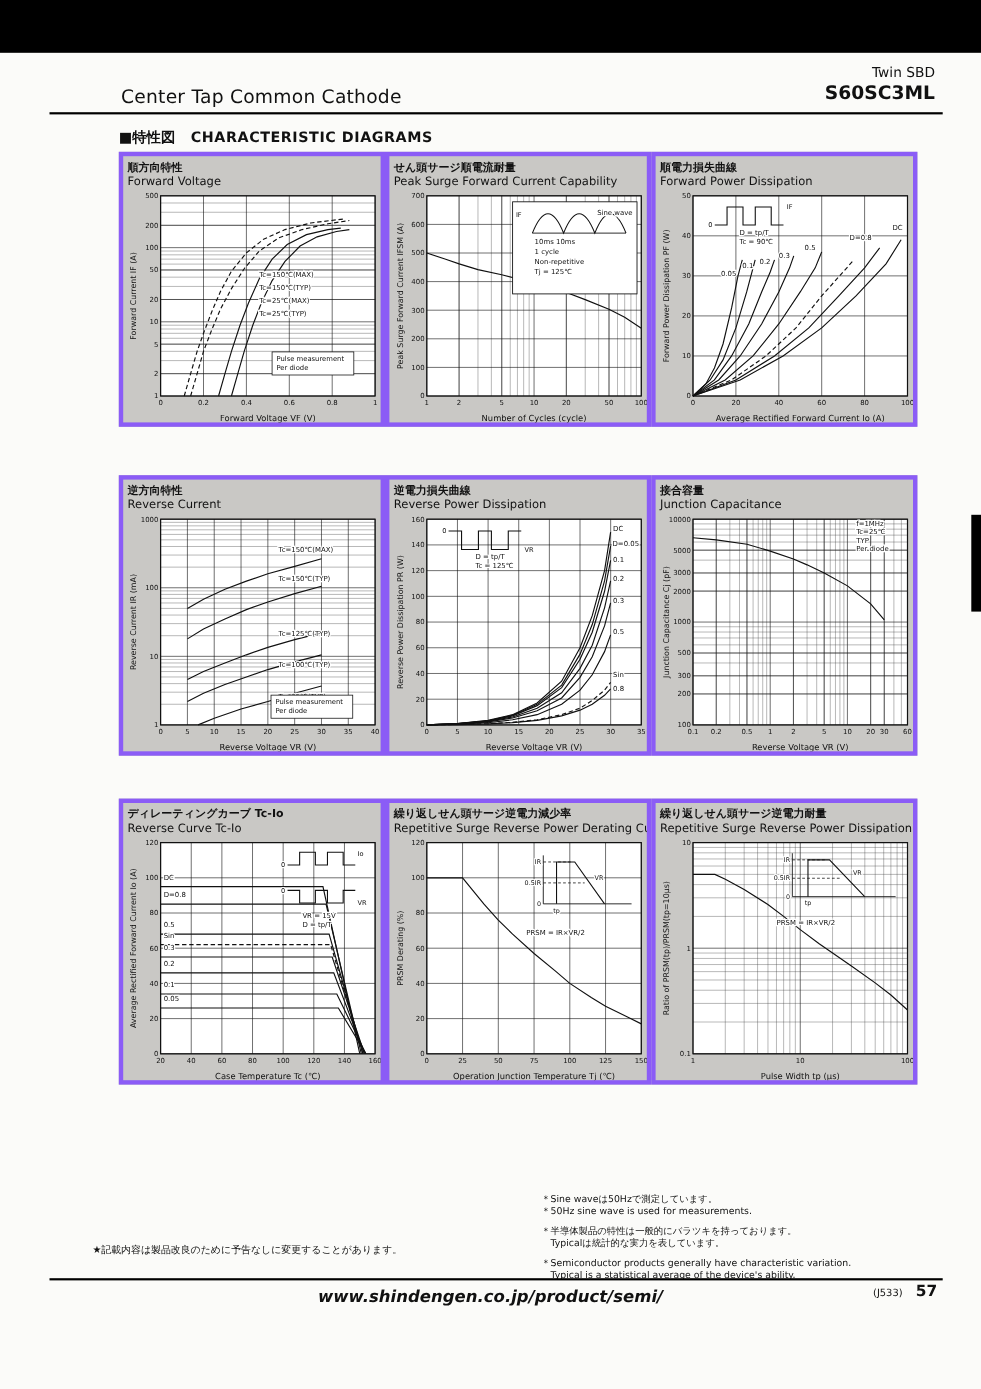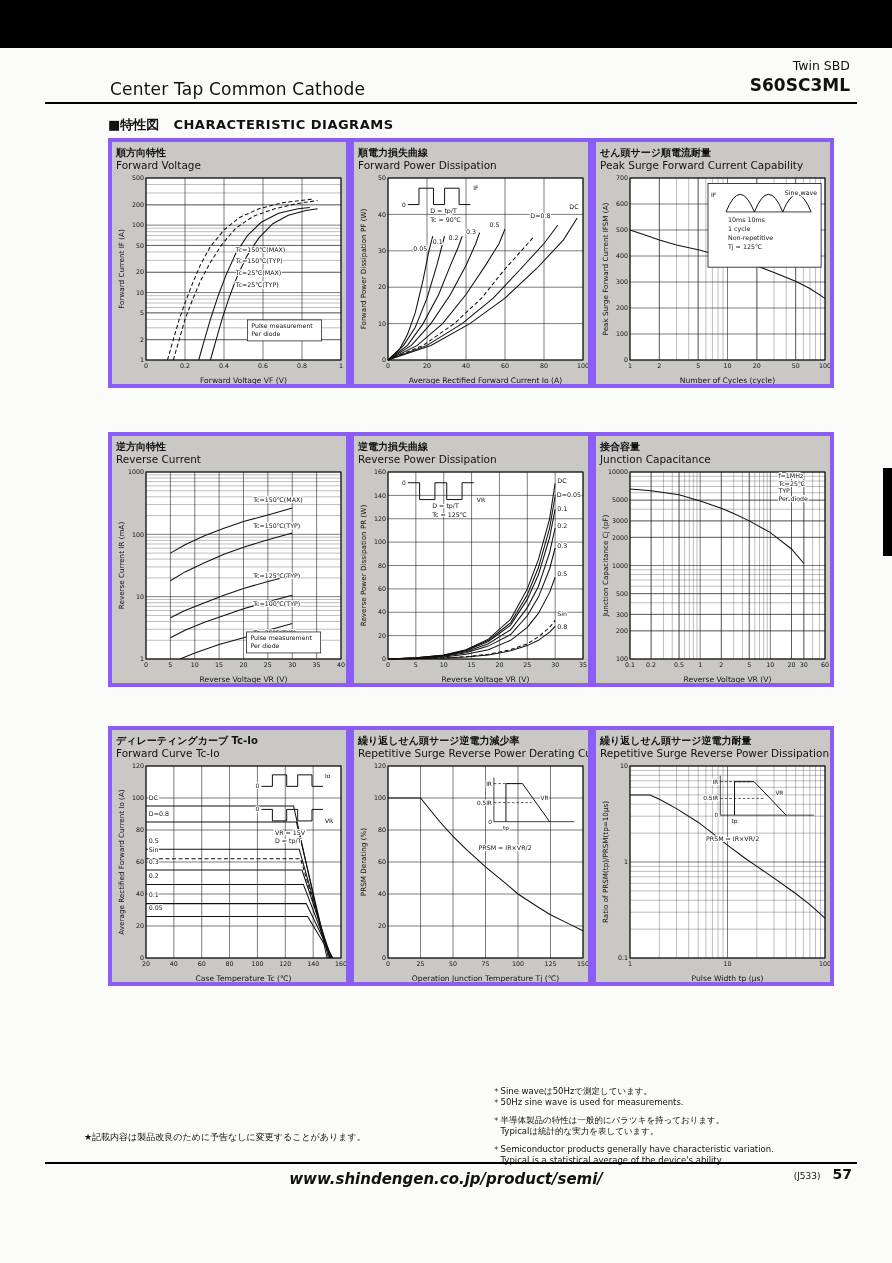--- a/index.html
+++ b/index.html
@@ -123,74 +123,20 @@
               <text x="119.7" y="102.35304373084143" font-size="6.3" text-anchor="start" font-family="&quot;DejaVu Sans&quot;,&quot;Liberation Sans&quot;,sans-serif" paint-order="stroke" stroke="#fff" stroke-width="2.2">Tc=25℃(MAX)</text>
               <text x="119.7" y="114.22742880983319" font-size="6.3" text-anchor="start" font-family="&quot;DejaVu Sans&quot;,&quot;Liberation Sans&quot;,sans-serif" paint-order="stroke" stroke="#fff" stroke-width="2.2">Tc=25℃(TYP)</text>
               <rect x="131.35000000000002" y="146.90936623618634" width="74.3" height="21" fill="#fff" stroke="#111" stroke-width="0.7"></rect>
               <text x="135.35000000000002" y="154.90936623618634" font-size="6.2" text-anchor="start" font-family="&quot;DejaVu Sans&quot;,&quot;Liberation Sans&quot;,sans-serif" paint-order="stroke" stroke="#fff" stroke-width="2.2">Pulse measurement</text>
               <text x="135.35000000000002" y="163.40936623618634" font-size="6.2" text-anchor="start" font-family="&quot;DejaVu Sans&quot;,&quot;Liberation Sans&quot;,sans-serif" paint-order="stroke" stroke="#fff" stroke-width="2.2">Per diode</text>
               <text x="127.5" y="210" font-size="7.6" text-anchor="middle" font-family="&quot;DejaVu Sans&quot;,&quot;Liberation Sans&quot;,sans-serif">Forward Voltage  VF (V)</text>
               <text x="8" y="96" font-size="7.2" text-anchor="middle" font-family="&quot;DejaVu Sans&quot;,&quot;Liberation Sans&quot;,sans-serif" transform="rotate(-90 8 96)">Forward Current  IF (A)</text>
             </svg></div>
       </div>
       <div class="cell r1">
-        <div class="t-jp">順電力損失曲線</div>
-        <div class="t-en">Forward Power Dissipation</div>
-        <div class="plot"><svg width="232" height="213">
-              <rect x="30" y="5" width="195" height="182" fill="#fff"></rect>
-              <line x1="30" y1="5" x2="30" y2="187" stroke="#111" stroke-width="0.55"></line>
-              <text x="30" y="195" font-size="6.3" text-anchor="middle" font-family="&quot;DejaVu Sans&quot;,&quot;Liberation Sans&quot;,sans-serif">0</text>
-              <line x1="69" y1="5" x2="69" y2="187" stroke="#111" stroke-width="0.55"></line>
-              <text x="69" y="195" font-size="6.3" text-anchor="middle" font-family="&quot;DejaVu Sans&quot;,&quot;Liberation Sans&quot;,sans-serif">20</text>
-              <line x1="108" y1="5" x2="108" y2="187" stroke="#111" stroke-width="0.55"></line>
-              <text x="108" y="195" font-size="6.3" text-anchor="middle" font-family="&quot;DejaVu Sans&quot;,&quot;Liberation Sans&quot;,sans-serif">40</text>
-              <line x1="147" y1="5" x2="147" y2="187" stroke="#111" stroke-width="0.55"></line>
-              <text x="147" y="195" font-size="6.3" text-anchor="middle" font-family="&quot;DejaVu Sans&quot;,&quot;Liberation Sans&quot;,sans-serif">60</text>
-              <line x1="186" y1="5" x2="186" y2="187" stroke="#111" stroke-width="0.55"></line>
-              <text x="186" y="195" font-size="6.3" text-anchor="middle" font-family="&quot;DejaVu Sans&quot;,&quot;Liberation Sans&quot;,sans-serif">80</text>
-              <line x1="225" y1="5" x2="225" y2="187" stroke="#111" stroke-width="0.55"></line>
-              <text x="225" y="195" font-size="6.3" text-anchor="middle" font-family="&quot;DejaVu Sans&quot;,&quot;Liberation Sans&quot;,sans-serif">100</text>
-              <line x1="30" y1="187" x2="225" y2="187" stroke="#111" stroke-width="0.55"></line>
-              <text x="28" y="189.2" font-size="6.3" text-anchor="end" font-family="&quot;DejaVu Sans&quot;,&quot;Liberation Sans&quot;,sans-serif">0</text>
-              <line x1="30" y1="150.6" x2="225" y2="150.6" stroke="#111" stroke-width="0.55"></line>
-              <text x="28" y="152.79999999999998" font-size="6.3" text-anchor="end" font-family="&quot;DejaVu Sans&quot;,&quot;Liberation Sans&quot;,sans-serif">10</text>
-              <line x1="30" y1="114.2" x2="225" y2="114.2" stroke="#111" stroke-width="0.55"></line>
-              <text x="28" y="116.4" font-size="6.3" text-anchor="end" font-family="&quot;DejaVu Sans&quot;,&quot;Liberation Sans&quot;,sans-serif">20</text>
-              <line x1="30" y1="77.8" x2="225" y2="77.8" stroke="#111" stroke-width="0.55"></line>
-              <text x="28" y="80" font-size="6.3" text-anchor="end" font-family="&quot;DejaVu Sans&quot;,&quot;Liberation Sans&quot;,sans-serif">30</text>
-              <line x1="30" y1="41.400000000000006" x2="225" y2="41.400000000000006" stroke="#111" stroke-width="0.55"></line>
-              <text x="28" y="43.60000000000001" font-size="6.3" text-anchor="end" font-family="&quot;DejaVu Sans&quot;,&quot;Liberation Sans&quot;,sans-serif">40</text>
-              <line x1="30" y1="5" x2="225" y2="5" stroke="#111" stroke-width="0.55"></line>
-              <text x="28" y="7.2" font-size="6.3" text-anchor="end" font-family="&quot;DejaVu Sans&quot;,&quot;Liberation Sans&quot;,sans-serif">50</text>
-              <path d="M30.0 187.0 L41.7 176.1 L49.5 161.5 L57.3 139.7 L65.1 106.9 L70.9 77.8 L74.8 63.2" fill="none" stroke="#111" stroke-width="1.05"></path>
-              <path d="M30.0 187.0 L45.6 172.4 L57.3 154.2 L69.0 125.1 L78.8 92.4 L84.6 70.5 L86.5 63.2" fill="none" stroke="#111" stroke-width="1.05"></path>
-              <path d="M30.0 187.0 L49.5 172.4 L65.1 150.6 L80.7 121.5 L92.4 92.4 L100.2 74.2 L104.1 63.2" fill="none" stroke="#111" stroke-width="1.05"></path>
-              <path d="M30.0 187.0 L53.4 172.4 L72.9 150.6 L92.4 121.5 L108.0 92.4 L117.8 70.5 L121.6 59.6" fill="none" stroke="#111" stroke-width="1.05"></path>
-              <path d="M30.0 187.0 L59.3 172.4 L84.6 150.6 L108.0 121.5 L127.5 92.4 L141.1 70.5 L147.0 56.0" fill="none" stroke="#111" stroke-width="1.05"></path>
-              <path d="M30.0 187.0 L65.1 172.4 L96.3 150.6 L123.6 125.1 L147.0 96.0 L166.5 74.2 L176.3 63.2" fill="none" stroke="#111" stroke-width="1.05" stroke-dasharray="4 2.5"></path>
-              <path d="M30.0 187.0 L69.0 172.4 L104.1 150.6 L135.3 125.1 L162.6 96.0 L186.0 70.5 L199.7 52.3" fill="none" stroke="#111" stroke-width="1.05"></path>
-              <path d="M30.0 187.0 L72.9 172.4 L111.9 150.6 L147.0 125.1 L178.2 96.0 L205.5 66.9 L219.2 45.0" fill="none" stroke="#111" stroke-width="1.05"></path>
-              <rect x="30" y="5" width="195" height="182" fill="none" stroke="#111" stroke-width="1.1"></rect>
-              <text x="55.35" y="77.8" font-size="6.3" text-anchor="start" font-family="&quot;DejaVu Sans&quot;,&quot;Liberation Sans&quot;,sans-serif" paint-order="stroke" stroke="#fff" stroke-width="2.2">0.05</text>
-              <text x="74.85" y="70.52" font-size="6.3" text-anchor="start" font-family="&quot;DejaVu Sans&quot;,&quot;Liberation Sans&quot;,sans-serif" paint-order="stroke" stroke="#fff" stroke-width="2.2">0.1</text>
-              <text x="90.45" y="66.88" font-size="6.3" text-anchor="start" font-family="&quot;DejaVu Sans&quot;,&quot;Liberation Sans&quot;,sans-serif" paint-order="stroke" stroke="#fff" stroke-width="2.2">0.2</text>
-              <text x="108" y="61.420000000000016" font-size="6.3" text-anchor="start" font-family="&quot;DejaVu Sans&quot;,&quot;Liberation Sans&quot;,sans-serif" paint-order="stroke" stroke="#fff" stroke-width="2.2">0.3</text>
-              <text x="131.4" y="54.140000000000015" font-size="6.3" text-anchor="start" font-family="&quot;DejaVu Sans&quot;,&quot;Liberation Sans&quot;,sans-serif" paint-order="stroke" stroke="#fff" stroke-width="2.2">0.5</text>
-              <text x="172.35" y="45.03999999999999" font-size="6.3" text-anchor="start" font-family="&quot;DejaVu Sans&quot;,&quot;Liberation Sans&quot;,sans-serif" paint-order="stroke" stroke="#fff" stroke-width="2.2">D=0.8</text>
-              <text x="211.35000000000002" y="35.94" font-size="6.3" text-anchor="start" font-family="&quot;DejaVu Sans&quot;,&quot;Liberation Sans&quot;,sans-serif" paint-order="stroke" stroke="#fff" stroke-width="2.2">DC</text>
-              <path d="M 49.8 31.572 h 11.154 v -16.38 h 14.5002 v 16.38 h 11.154 v -16.38 h 14.5002 v 16.38 h 11.154" fill="none" stroke="#111" stroke-width="1"></path>
-              <text x="47.8" y="33.572" font-size="6" text-anchor="end" font-family="&quot;DejaVu Sans&quot;,&quot;Liberation Sans&quot;,sans-serif" paint-order="stroke" stroke="#fff" stroke-width="2.2">0</text>
-              <text x="115.26239999999999" y="17.192" font-size="6" text-anchor="start" font-family="&quot;DejaVu Sans&quot;,&quot;Liberation Sans&quot;,sans-serif" paint-order="stroke" stroke="#fff" stroke-width="2.2">IF</text>
-              <text x="72.27600000000001" y="40.308" font-size="6.3" text-anchor="start" font-family="&quot;DejaVu Sans&quot;,&quot;Liberation Sans&quot;,sans-serif" paint-order="stroke" stroke="#fff" stroke-width="2.2">D = tp/T</text>
-              <text x="72.27600000000001" y="48.808" font-size="6.3" text-anchor="start" font-family="&quot;DejaVu Sans&quot;,&quot;Liberation Sans&quot;,sans-serif" paint-order="stroke" stroke="#fff" stroke-width="2.2">Tc = 90℃</text>
-              <text x="127.5" y="210" font-size="7.6" text-anchor="middle" font-family="&quot;DejaVu Sans&quot;,&quot;Liberation Sans&quot;,sans-serif">Average Rectified Forward Current  Io (A)</text>
-              <text x="8" y="96" font-size="7.2" text-anchor="middle" font-family="&quot;DejaVu Sans&quot;,&quot;Liberation Sans&quot;,sans-serif" transform="rotate(-90 8 96)">Forward Power Dissipation  PF (W)</text>
-            </svg></div>
-      </div>
-      <div class="cell r1">
         <div class="t-jp">せん頭サージ順電流耐量</div>
         <div class="t-en">Peak Surge Forward Current Capability</div>
         <div class="plot"><svg width="232" height="213">
               <rect x="30" y="5" width="195" height="182" fill="#fff"></rect>
               <line x1="59.350424577238165" y1="5" x2="59.350424577238165" y2="187" stroke="#444" stroke-width="0.35"></line>
               <line x1="76.51932233516709" y1="5" x2="76.51932233516709" y2="187" stroke="#444" stroke-width="0.35"></line>
               <line x1="88.70084915447633" y1="5" x2="88.70084915447633" y2="187" stroke="#444" stroke-width="0.35"></line>
               <line x1="98.14957542276184" y1="5" x2="98.14957542276184" y2="187" stroke="#444" stroke-width="0.35"></line>
               <line x1="105.86974691240525" y1="5" x2="105.86974691240525" y2="187" stroke="#444" stroke-width="0.35"></line>
               <line x1="112.39705890139004" y1="5" x2="112.39705890139004" y2="187" stroke="#444" stroke-width="0.35"></line>
@@ -240,20 +186,74 @@
               <path d="M 126 38.924800000000005 Q 140.18333333333334 3.7624000000000066 154.36666666666667 38.924800000000005 Q 168.55 3.7624000000000066 182.73333333333332 38.924800000000005 Q 196.91666666666666 3.7624000000000066 211.1 38.924800000000005" fill="none" stroke="#111" stroke-width="1"></path>
               <line x1="126" y1="38.924800000000005" x2="211.1" y2="38.924800000000005" stroke="#111" stroke-width="0.8"></line>
               <text x="111" y="24.180800000000005" font-size="6" text-anchor="start" font-family="&quot;DejaVu Sans&quot;,&quot;Liberation Sans&quot;,sans-serif" paint-order="stroke" stroke="#fff" stroke-width="2.2">IF</text>
               <text x="217.1" y="22.46" font-size="6.3" text-anchor="end" font-family="&quot;DejaVu Sans&quot;,&quot;Liberation Sans&quot;,sans-serif" paint-order="stroke" stroke="#fff" stroke-width="2.2">Sine wave</text>
               <text x="128" y="48.924800000000005" font-size="6.3" text-anchor="start" font-family="&quot;DejaVu Sans&quot;,&quot;Liberation Sans&quot;,sans-serif" paint-order="stroke" stroke="#fff" stroke-width="2.2">10ms  10ms</text>
               <text x="128" y="57.924800000000005" font-size="6.3" text-anchor="start" font-family="&quot;DejaVu Sans&quot;,&quot;Liberation Sans&quot;,sans-serif" paint-order="stroke" stroke="#fff" stroke-width="2.2">1 cycle</text>
               <text x="128" y="66.9248" font-size="6.3" text-anchor="start" font-family="&quot;DejaVu Sans&quot;,&quot;Liberation Sans&quot;,sans-serif" paint-order="stroke" stroke="#fff" stroke-width="2.2">Non-repetitive</text>
               <text x="128" y="75.9248" font-size="6.3" text-anchor="start" font-family="&quot;DejaVu Sans&quot;,&quot;Liberation Sans&quot;,sans-serif" paint-order="stroke" stroke="#fff" stroke-width="2.2">Tj = 125℃</text>
               <text x="127.5" y="210" font-size="7.6" text-anchor="middle" font-family="&quot;DejaVu Sans&quot;,&quot;Liberation Sans&quot;,sans-serif">Number of Cycles  (cycle)</text>
               <text x="8" y="96" font-size="7.2" text-anchor="middle" font-family="&quot;DejaVu Sans&quot;,&quot;Liberation Sans&quot;,sans-serif" transform="rotate(-90 8 96)">Peak Surge Forward Current  IFSM (A)</text>
+            </svg></div>
+      </div>
+      <div class="cell r1">
+        <div class="t-jp">順電力損失曲線</div>
+        <div class="t-en">Forward Power Dissipation</div>
+        <div class="plot"><svg width="232" height="213">
+              <rect x="30" y="5" width="195" height="182" fill="#fff"></rect>
+              <line x1="30" y1="5" x2="30" y2="187" stroke="#111" stroke-width="0.55"></line>
+              <text x="30" y="195" font-size="6.3" text-anchor="middle" font-family="&quot;DejaVu Sans&quot;,&quot;Liberation Sans&quot;,sans-serif">0</text>
+              <line x1="69" y1="5" x2="69" y2="187" stroke="#111" stroke-width="0.55"></line>
+              <text x="69" y="195" font-size="6.3" text-anchor="middle" font-family="&quot;DejaVu Sans&quot;,&quot;Liberation Sans&quot;,sans-serif">20</text>
+              <line x1="108" y1="5" x2="108" y2="187" stroke="#111" stroke-width="0.55"></line>
+              <text x="108" y="195" font-size="6.3" text-anchor="middle" font-family="&quot;DejaVu Sans&quot;,&quot;Liberation Sans&quot;,sans-serif">40</text>
+              <line x1="147" y1="5" x2="147" y2="187" stroke="#111" stroke-width="0.55"></line>
+              <text x="147" y="195" font-size="6.3" text-anchor="middle" font-family="&quot;DejaVu Sans&quot;,&quot;Liberation Sans&quot;,sans-serif">60</text>
+              <line x1="186" y1="5" x2="186" y2="187" stroke="#111" stroke-width="0.55"></line>
+              <text x="186" y="195" font-size="6.3" text-anchor="middle" font-family="&quot;DejaVu Sans&quot;,&quot;Liberation Sans&quot;,sans-serif">80</text>
+              <line x1="225" y1="5" x2="225" y2="187" stroke="#111" stroke-width="0.55"></line>
+              <text x="225" y="195" font-size="6.3" text-anchor="middle" font-family="&quot;DejaVu Sans&quot;,&quot;Liberation Sans&quot;,sans-serif">100</text>
+              <line x1="30" y1="187" x2="225" y2="187" stroke="#111" stroke-width="0.55"></line>
+              <text x="28" y="189.2" font-size="6.3" text-anchor="end" font-family="&quot;DejaVu Sans&quot;,&quot;Liberation Sans&quot;,sans-serif">0</text>
+              <line x1="30" y1="150.6" x2="225" y2="150.6" stroke="#111" stroke-width="0.55"></line>
+              <text x="28" y="152.79999999999998" font-size="6.3" text-anchor="end" font-family="&quot;DejaVu Sans&quot;,&quot;Liberation Sans&quot;,sans-serif">10</text>
+              <line x1="30" y1="114.2" x2="225" y2="114.2" stroke="#111" stroke-width="0.55"></line>
+              <text x="28" y="116.4" font-size="6.3" text-anchor="end" font-family="&quot;DejaVu Sans&quot;,&quot;Liberation Sans&quot;,sans-serif">20</text>
+              <line x1="30" y1="77.8" x2="225" y2="77.8" stroke="#111" stroke-width="0.55"></line>
+              <text x="28" y="80" font-size="6.3" text-anchor="end" font-family="&quot;DejaVu Sans&quot;,&quot;Liberation Sans&quot;,sans-serif">30</text>
+              <line x1="30" y1="41.400000000000006" x2="225" y2="41.400000000000006" stroke="#111" stroke-width="0.55"></line>
+              <text x="28" y="43.60000000000001" font-size="6.3" text-anchor="end" font-family="&quot;DejaVu Sans&quot;,&quot;Liberation Sans&quot;,sans-serif">40</text>
+              <line x1="30" y1="5" x2="225" y2="5" stroke="#111" stroke-width="0.55"></line>
+              <text x="28" y="7.2" font-size="6.3" text-anchor="end" font-family="&quot;DejaVu Sans&quot;,&quot;Liberation Sans&quot;,sans-serif">50</text>
+              <path d="M30.0 187.0 L41.7 176.1 L49.5 161.5 L57.3 139.7 L65.1 106.9 L70.9 77.8 L74.8 63.2" fill="none" stroke="#111" stroke-width="1.05"></path>
+              <path d="M30.0 187.0 L45.6 172.4 L57.3 154.2 L69.0 125.1 L78.8 92.4 L84.6 70.5 L86.5 63.2" fill="none" stroke="#111" stroke-width="1.05"></path>
+              <path d="M30.0 187.0 L49.5 172.4 L65.1 150.6 L80.7 121.5 L92.4 92.4 L100.2 74.2 L104.1 63.2" fill="none" stroke="#111" stroke-width="1.05"></path>
+              <path d="M30.0 187.0 L53.4 172.4 L72.9 150.6 L92.4 121.5 L108.0 92.4 L117.8 70.5 L121.6 59.6" fill="none" stroke="#111" stroke-width="1.05"></path>
+              <path d="M30.0 187.0 L59.3 172.4 L84.6 150.6 L108.0 121.5 L127.5 92.4 L141.1 70.5 L147.0 56.0" fill="none" stroke="#111" stroke-width="1.05"></path>
+              <path d="M30.0 187.0 L65.1 172.4 L96.3 150.6 L123.6 125.1 L147.0 96.0 L166.5 74.2 L176.3 63.2" fill="none" stroke="#111" stroke-width="1.05" stroke-dasharray="4 2.5"></path>
+              <path d="M30.0 187.0 L69.0 172.4 L104.1 150.6 L135.3 125.1 L162.6 96.0 L186.0 70.5 L199.7 52.3" fill="none" stroke="#111" stroke-width="1.05"></path>
+              <path d="M30.0 187.0 L72.9 172.4 L111.9 150.6 L147.0 125.1 L178.2 96.0 L205.5 66.9 L219.2 45.0" fill="none" stroke="#111" stroke-width="1.05"></path>
+              <rect x="30" y="5" width="195" height="182" fill="none" stroke="#111" stroke-width="1.1"></rect>
+              <text x="55.35" y="77.8" font-size="6.3" text-anchor="start" font-family="&quot;DejaVu Sans&quot;,&quot;Liberation Sans&quot;,sans-serif" paint-order="stroke" stroke="#fff" stroke-width="2.2">0.05</text>
+              <text x="74.85" y="70.52" font-size="6.3" text-anchor="start" font-family="&quot;DejaVu Sans&quot;,&quot;Liberation Sans&quot;,sans-serif" paint-order="stroke" stroke="#fff" stroke-width="2.2">0.1</text>
+              <text x="90.45" y="66.88" font-size="6.3" text-anchor="start" font-family="&quot;DejaVu Sans&quot;,&quot;Liberation Sans&quot;,sans-serif" paint-order="stroke" stroke="#fff" stroke-width="2.2">0.2</text>
+              <text x="108" y="61.420000000000016" font-size="6.3" text-anchor="start" font-family="&quot;DejaVu Sans&quot;,&quot;Liberation Sans&quot;,sans-serif" paint-order="stroke" stroke="#fff" stroke-width="2.2">0.3</text>
+              <text x="131.4" y="54.140000000000015" font-size="6.3" text-anchor="start" font-family="&quot;DejaVu Sans&quot;,&quot;Liberation Sans&quot;,sans-serif" paint-order="stroke" stroke="#fff" stroke-width="2.2">0.5</text>
+              <text x="172.35" y="45.03999999999999" font-size="6.3" text-anchor="start" font-family="&quot;DejaVu Sans&quot;,&quot;Liberation Sans&quot;,sans-serif" paint-order="stroke" stroke="#fff" stroke-width="2.2">D=0.8</text>
+              <text x="211.35000000000002" y="35.94" font-size="6.3" text-anchor="start" font-family="&quot;DejaVu Sans&quot;,&quot;Liberation Sans&quot;,sans-serif" paint-order="stroke" stroke="#fff" stroke-width="2.2">DC</text>
+              <path d="M 49.8 31.572 h 11.154 v -16.38 h 14.5002 v 16.38 h 11.154 v -16.38 h 14.5002 v 16.38 h 11.154" fill="none" stroke="#111" stroke-width="1"></path>
+              <text x="47.8" y="33.572" font-size="6" text-anchor="end" font-family="&quot;DejaVu Sans&quot;,&quot;Liberation Sans&quot;,sans-serif" paint-order="stroke" stroke="#fff" stroke-width="2.2">0</text>
+              <text x="115.26239999999999" y="17.192" font-size="6" text-anchor="start" font-family="&quot;DejaVu Sans&quot;,&quot;Liberation Sans&quot;,sans-serif" paint-order="stroke" stroke="#fff" stroke-width="2.2">IF</text>
+              <text x="72.27600000000001" y="40.308" font-size="6.3" text-anchor="start" font-family="&quot;DejaVu Sans&quot;,&quot;Liberation Sans&quot;,sans-serif" paint-order="stroke" stroke="#fff" stroke-width="2.2">D = tp/T</text>
+              <text x="72.27600000000001" y="48.808" font-size="6.3" text-anchor="start" font-family="&quot;DejaVu Sans&quot;,&quot;Liberation Sans&quot;,sans-serif" paint-order="stroke" stroke="#fff" stroke-width="2.2">Tc = 90℃</text>
+              <text x="127.5" y="210" font-size="7.6" text-anchor="middle" font-family="&quot;DejaVu Sans&quot;,&quot;Liberation Sans&quot;,sans-serif">Average Rectified Forward Current  Io (A)</text>
+              <text x="8" y="96" font-size="7.2" text-anchor="middle" font-family="&quot;DejaVu Sans&quot;,&quot;Liberation Sans&quot;,sans-serif" transform="rotate(-90 8 96)">Forward Power Dissipation  PF (W)</text>
             </svg></div>
       </div>
     </div>
     <div class="row m1">
       <div class="cell r2">
         <div class="t-jp">逆方向特性</div>
         <div class="t-en">Reverse Current</div>
         <div class="plot"><svg width="232" height="218">
               <rect x="30" y="5" width="195" height="187" fill="#fff"></rect>
               <line x1="30" y1="173.23579693694518" x2="225" y2="173.23579693694518" stroke="#444" stroke-width="0.35"></line>
@@ -475,21 +475,21 @@
               <text x="178.37887377186846" y="26.42533691145951" font-size="6.3" text-anchor="start" font-family="&quot;DejaVu Sans&quot;,&quot;Liberation Sans&quot;,sans-serif" paint-order="stroke" stroke="#fff" stroke-width="2.2">TYP</text>
               <text x="178.37887377186846" y="33.96666651733395" font-size="6.3" text-anchor="start" font-family="&quot;DejaVu Sans&quot;,&quot;Liberation Sans&quot;,sans-serif" paint-order="stroke" stroke="#fff" stroke-width="2.2">Per diode</text>
               <text x="127.5" y="215" font-size="7.6" text-anchor="middle" font-family="&quot;DejaVu Sans&quot;,&quot;Liberation Sans&quot;,sans-serif">Reverse Voltage  VR (V)</text>
               <text x="8" y="98.5" font-size="7.2" text-anchor="middle" font-family="&quot;DejaVu Sans&quot;,&quot;Liberation Sans&quot;,sans-serif" transform="rotate(-90 8 98.5)">Junction Capacitance  Cj (pF)</text>
             </svg></div>
       </div>
     </div>
     <div class="row m2">
       <div class="cell r3">
         <div class="t-jp">ディレーティングカーブ Tc-Io</div>
-        <div class="t-en">Forward Curve Tc-Io</div>
+        <div class="t-en">Reverse Curve Tc-Io</div>
         <div class="plot"><svg width="232" height="223">
               <rect x="30" y="5" width="195" height="192" fill="#fff"></rect>
               <line x1="30" y1="5" x2="30" y2="197" stroke="#111" stroke-width="0.55"></line>
               <text x="30" y="205" font-size="6.3" text-anchor="middle" font-family="&quot;DejaVu Sans&quot;,&quot;Liberation Sans&quot;,sans-serif">20</text>
               <line x1="57.857142857142854" y1="5" x2="57.857142857142854" y2="197" stroke="#111" stroke-width="0.55"></line>
               <text x="57.857142857142854" y="205" font-size="6.3" text-anchor="middle" font-family="&quot;DejaVu Sans&quot;,&quot;Liberation Sans&quot;,sans-serif">40</text>
               <line x1="85.71428571428571" y1="5" x2="85.71428571428571" y2="197" stroke="#111" stroke-width="0.55"></line>
               <text x="85.71428571428571" y="205" font-size="6.3" text-anchor="middle" font-family="&quot;DejaVu Sans&quot;,&quot;Liberation Sans&quot;,sans-serif">60</text>
               <line x1="113.57142857142857" y1="5" x2="113.57142857142857" y2="197" stroke="#111" stroke-width="0.55"></line>
               <text x="113.57142857142857" y="205" font-size="6.3" text-anchor="middle" font-family="&quot;DejaVu Sans&quot;,&quot;Liberation Sans&quot;,sans-serif">80</text>

